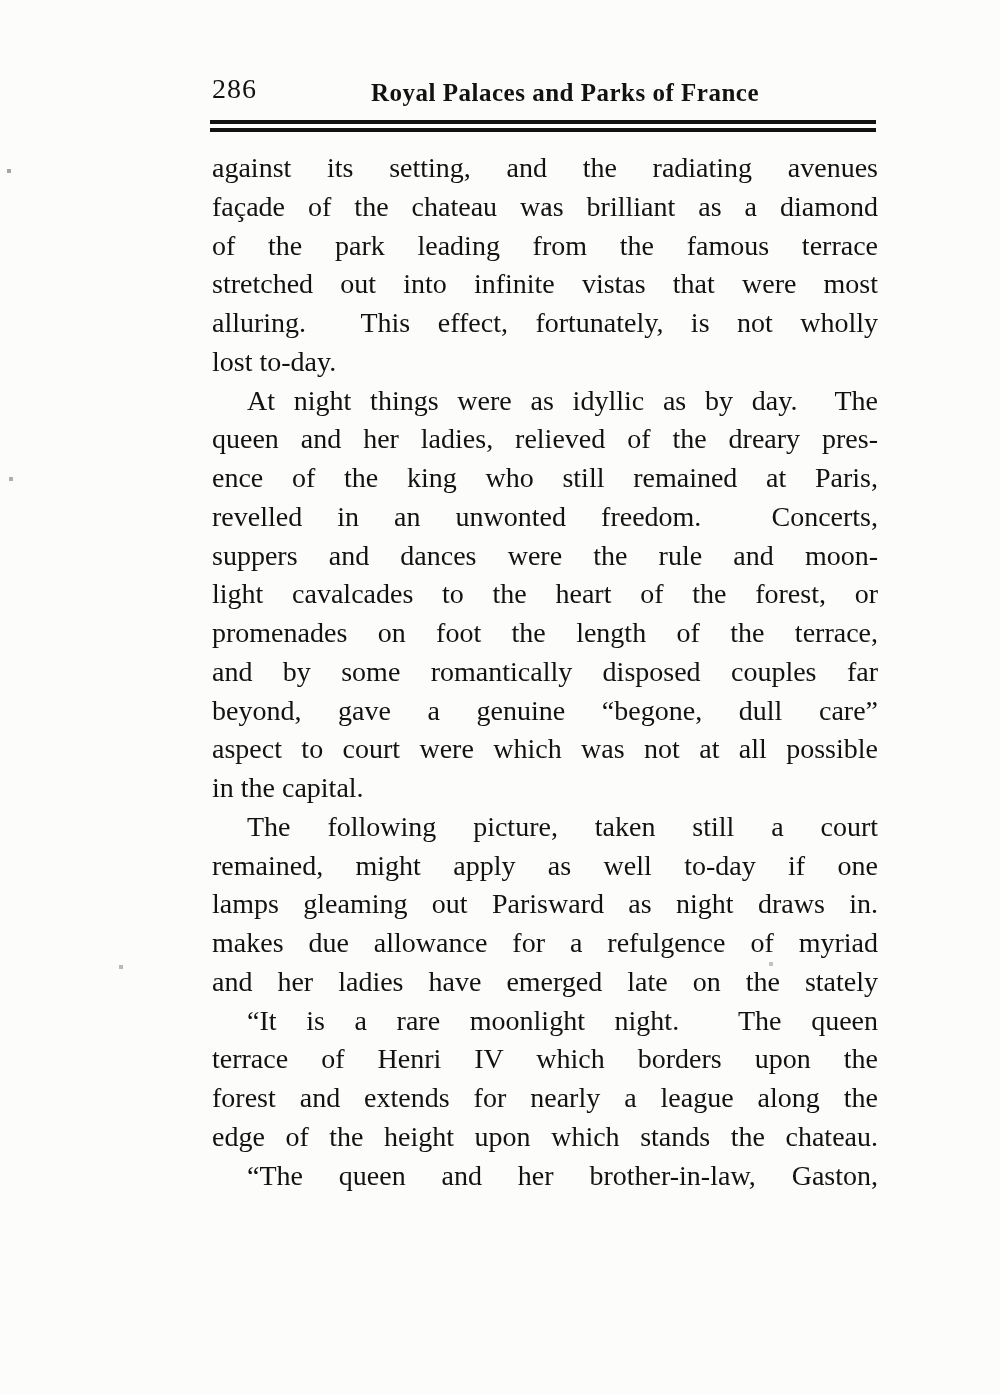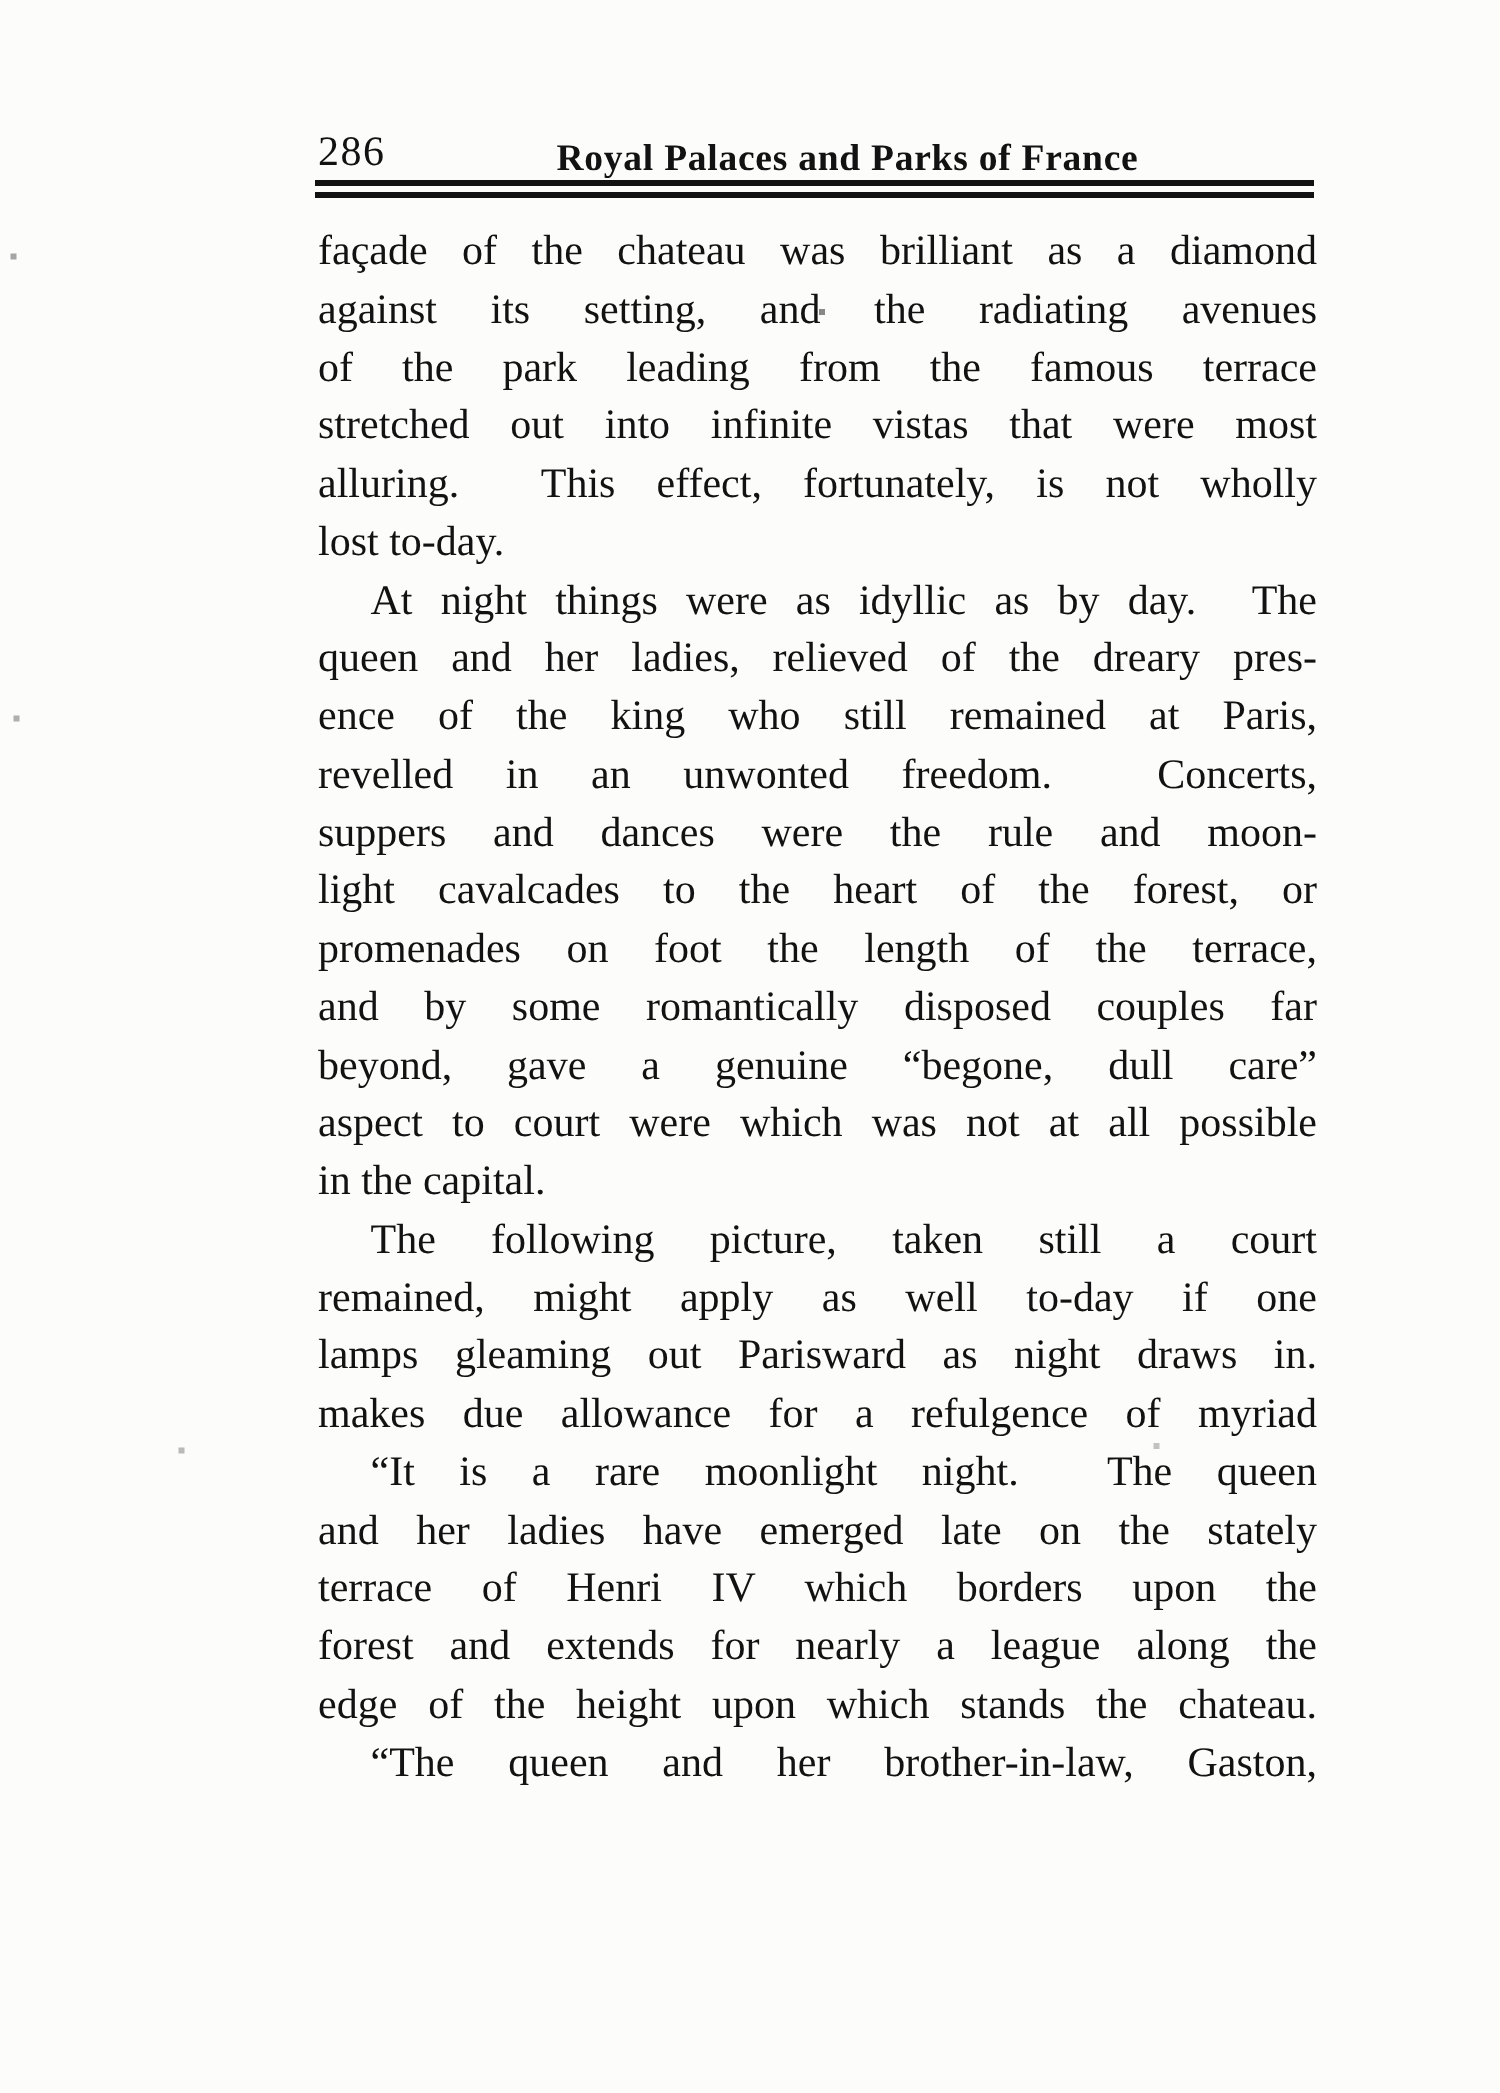--- a/index.html
+++ b/index.html
@@ -25,21 +25,21 @@
     box-shadow:
       8px 170px 0 1px rgba(60,60,60,.45),
       10px 478px 0 1px rgba(60,60,60,.4),
       120px 966px 0 1px rgba(60,60,60,.35),
       547px 207px 0 1px rgba(40,40,40,.55),
       770px 963px 0 1px rgba(60,60,60,.3);
   }
   .header {
     position: absolute;
     left: 212px;
-    top: 84px;
+    top: 71px;
     width: 666px;
     height: 34px;
   }
   .page-number {
     position: absolute;
     left: 0;
     bottom: 0;
     font-size: 28px;
     font-weight: 400;
     letter-spacing: 1px;
@@ -92,22 +92,22 @@
 
   <div class="header">
     <span class="page-number">286</span>
     <span class="running-title">Royal Palaces and Parks of France</span>
   </div>
 
   <div class="double-rule"></div>
 
   <div class="body-text">
       <div class="para">
+        <div class="line">against its setting, and the radiating avenues</div>
         <div class="line">façade of the chateau was brilliant as a diamond</div>
-        <div class="line">against its setting, and the radiating avenues</div>
         <div class="line">of the park leading from the famous terrace</div>
         <div class="line">stretched out into infinite vistas that were most</div>
         <div class="line">alluring.&nbsp; This effect, fortunately, is not wholly</div>
         <div class="line short">lost to-day.</div>
       </div>
       <div class="para">
         <div class="line indent">At night things were as idyllic as by day.&nbsp; The</div>
         <div class="line">queen and her ladies, relieved of the dreary pres-</div>
         <div class="line">ence of the king who still remained at Paris,</div>
         <div class="line">revelled in an unwonted freedom.&nbsp; Concerts,</div>
@@ -119,22 +119,22 @@
         <div class="line">aspect to court were which was not at all possible</div>
         <div class="line short">in the capital.</div>
       </div>
       <div class="para">
         <div class="line indent">The following picture, taken still a court</div>
         <div class="line">remained, might apply as well to-day if one</div>
         <div class="line">lamps gleaming out Parisward as night draws in.</div>
         <div class="line">makes due allowance for a refulgence of myriad</div>
       </div>
       <div class="para">
+        <div class="line">and her ladies have emerged late on the stately</div>
         <div class="line indent">“It is a rare moonlight night.&nbsp; The queen</div>
-        <div class="line">and her ladies have emerged late on the stately</div>
         <div class="line">terrace of Henri IV which borders upon the</div>
         <div class="line">forest and extends for nearly a league along the</div>
         <div class="line">edge of the height upon which stands the chateau.</div>
       </div>
       <div class="para">
         <div class="line indent">“The queen and her brother-in-law, Gaston,</div>
       </div>
     </div>
 </div>
 

